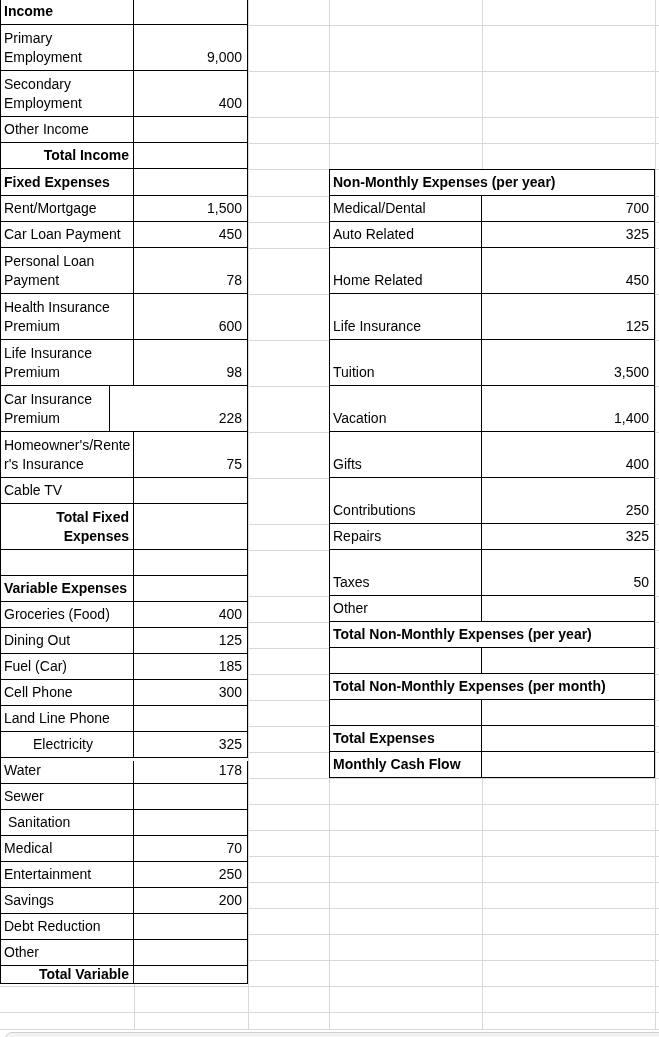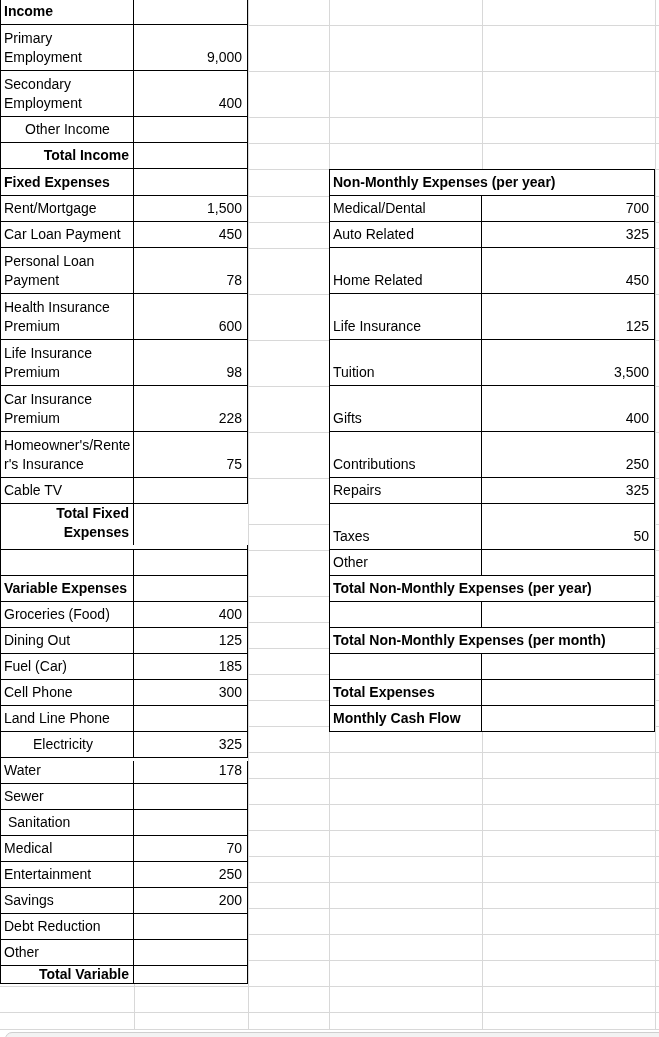--- a/index.html
+++ b/index.html
@@ -83,21 +83,21 @@
       </div>
       <div class="row" style="height: 46px;">
         <div class="cell lab wrap" style="width: 133px;">Primary Employment</div>
         <div class="cell val nw">9,000</div>
       </div>
       <div class="row" style="height: 46px;">
         <div class="cell lab wrap" style="width: 133px;">Secondary Employment</div>
         <div class="cell val nw">400</div>
       </div>
       <div class="row" style="height: 26px;">
-        <div class="cell lab nw" style="width: 133px; text-align: center;">Other Income</div>
+        <div class="cell lab nw" style="width: 133px;">Other Income</div>
         <div class="cell val nw"></div>
       </div>
       <div class="row" style="height: 26px;">
         <div class="cell lab b ar nw" style="width: 133px;">Total Income</div>
         <div class="cell val nw"></div>
       </div>
       <div class="row" style="height: 27px;">
         <div class="cell lab b nw" style="width: 133px;">Fixed Expenses</div>
         <div class="cell val nw"></div>
       </div>
@@ -115,32 +115,32 @@
       </div>
       <div class="row" style="height: 46px;">
         <div class="cell lab wrap" style="width: 133px;">Health Insurance Premium</div>
         <div class="cell val nw">600</div>
       </div>
       <div class="row" style="height: 46px;">
         <div class="cell lab wrap" style="width: 133px;">Life Insurance Premium</div>
         <div class="cell val nw">98</div>
       </div>
       <div class="row" style="height: 46px;">
-        <div class="cell lab wrap" style="width: 133px;">Car Insurance Premium</div>
+        <div class="cell lab wrap" style="width: 109px;">Car Insurance Premium</div>
         <div class="cell val nw">228</div>
       </div>
       <div class="row" style="height: 46px;">
         <div class="cell lab wrap" style="width: 133px;">Homeowner's/Renter's Insurance</div>
         <div class="cell val nw">75</div>
       </div>
       <div class="row" style="height: 26px;">
         <div class="cell lab nw" style="width: 133px;">Cable TV</div>
         <div class="cell val nw"></div>
       </div>
-      <div class="row" style="height: 46px; flex-direction: column;">
+      <div class="row" style="height: 46px;">
         <div class="cell lab b ar wrap" style="width: 133px;">Total Fixed Expenses</div>
         <div class="cell val nw"></div>
       </div>
       <div class="row" style="height: 26px;">
         <div class="cell lab nw" style="width: 133px;"></div>
         <div class="cell val nw"></div>
       </div>
       <div class="row" style="height: 26px;">
         <div class="cell lab b nw" style="width: 133px;">Variable Expenses</div>
         <div class="cell val nw"></div>
@@ -222,20 +222,24 @@
         <div class="cell lab nw" style="width: 152px;">Home Related</div>
         <div class="cell val nw">450</div>
       </div>
       <div class="row" style="height: 46px;">
         <div class="cell lab nw" style="width: 152px;">Life Insurance</div>
         <div class="cell val nw">125</div>
       </div>
       <div class="row" style="height: 46px;">
         <div class="cell lab nw" style="width: 152px;">Tuition</div>
         <div class="cell val nw">3,500</div>
+      </div>
+      <div class="row" style="height: 46px;">
+        <div class="cell lab nw" style="width: 152px;">Vacation</div>
+        <div class="cell val nw">1,400</div>
       </div>
       <div class="row" style="height: 46px;">
         <div class="cell lab nw" style="width: 152px;">Gifts</div>
         <div class="cell val nw">400</div>
       </div>
       <div class="row" style="height: 46px;">
         <div class="cell lab nw" style="width: 152px;">Contributions</div>
         <div class="cell val nw">250</div>
       </div>
       <div class="row" style="height: 26px;">

